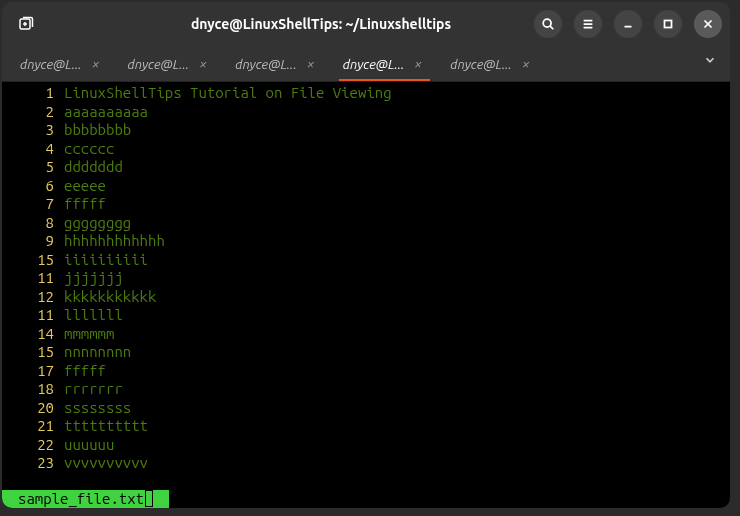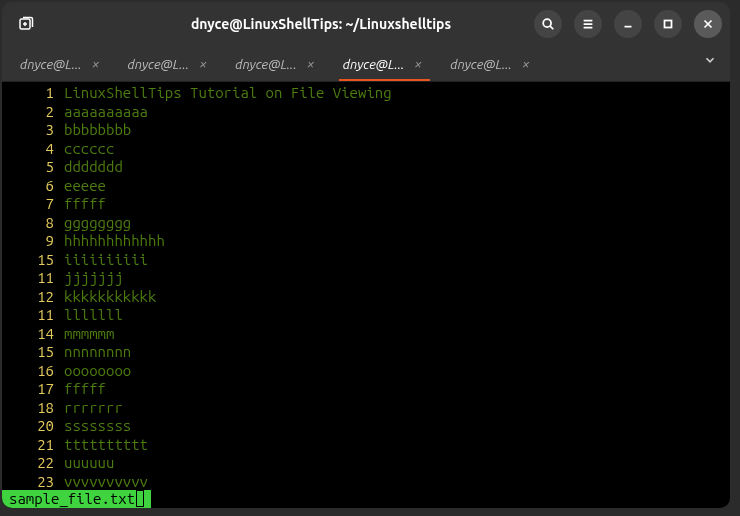--- a/index.html
+++ b/index.html
@@ -168,21 +168,21 @@
       color: #4d7c0f;
     }
     .statusbar {
       position: absolute;
       bottom: 0;
       left: 0;
       background: #3fd33f;
       color: #000;
       font-family: "Ubuntu Mono", "Consolas", monospace;
       font-size: 15px;
-      padding: 0 7px;
+      padding: 0 16px;
       display: flex;
       align-items: center;
     }
     .cursor {
       display: inline-block;
       width: 8px;
       height: 17px;
       background: #3fd33f;
       margin-left: 1px;
       border: 1px solid #000;
@@ -272,21 +272,20 @@
         <div class="line"><span class="lineno">6</span><span class="content">eeeee</span></div>
         <div class="line"><span class="lineno">7</span><span class="content">fffff</span></div>
         <div class="line"><span class="lineno">8</span><span class="content">gggggggg</span></div>
         <div class="line"><span class="lineno">9</span><span class="content">hhhhhhhhhhhh</span></div>
         <div class="line"><span class="lineno">15</span><span class="content">iiiiiiiiii</span></div>
         <div class="line"><span class="lineno">11</span><span class="content">jjjjjjj</span></div>
         <div class="line"><span class="lineno">12</span><span class="content">kkkkkkkkkkk</span></div>
         <div class="line"><span class="lineno">11</span><span class="content">lllllll</span></div>
         <div class="line"><span class="lineno">14</span><span class="content">mmmmmm</span></div>
         <div class="line"><span class="lineno">15</span><span class="content">nnnnnnnn</span></div>
-        <div class="line"><span class="lineno">16</span><span class="content">oooooooo</span></div>
         <div class="line"><span class="lineno">17</span><span class="content">fffff</span></div>
         <div class="line"><span class="lineno">18</span><span class="content">rrrrrrr</span></div>
         <div class="line"><span class="lineno">20</span><span class="content">ssssssss</span></div>
         <div class="line"><span class="lineno">21</span><span class="content">tttttttttt</span></div>
         <div class="line"><span class="lineno">22</span><span class="content">uuuuuu</span></div>
         <div class="line"><span class="lineno">23</span><span class="content">vvvvvvvvvv</span></div>
       </div>
     <div class="statusbar">
       <span>sample_file.txt</span>
         <span class="cursor"></span>

